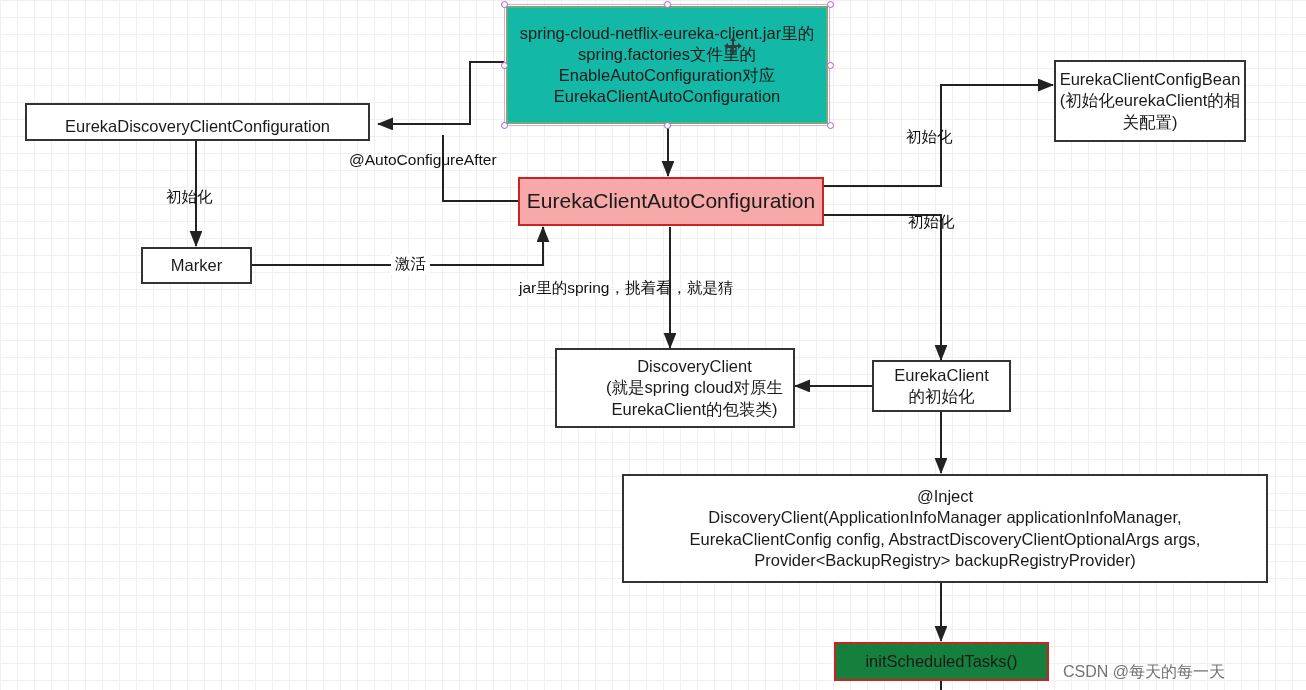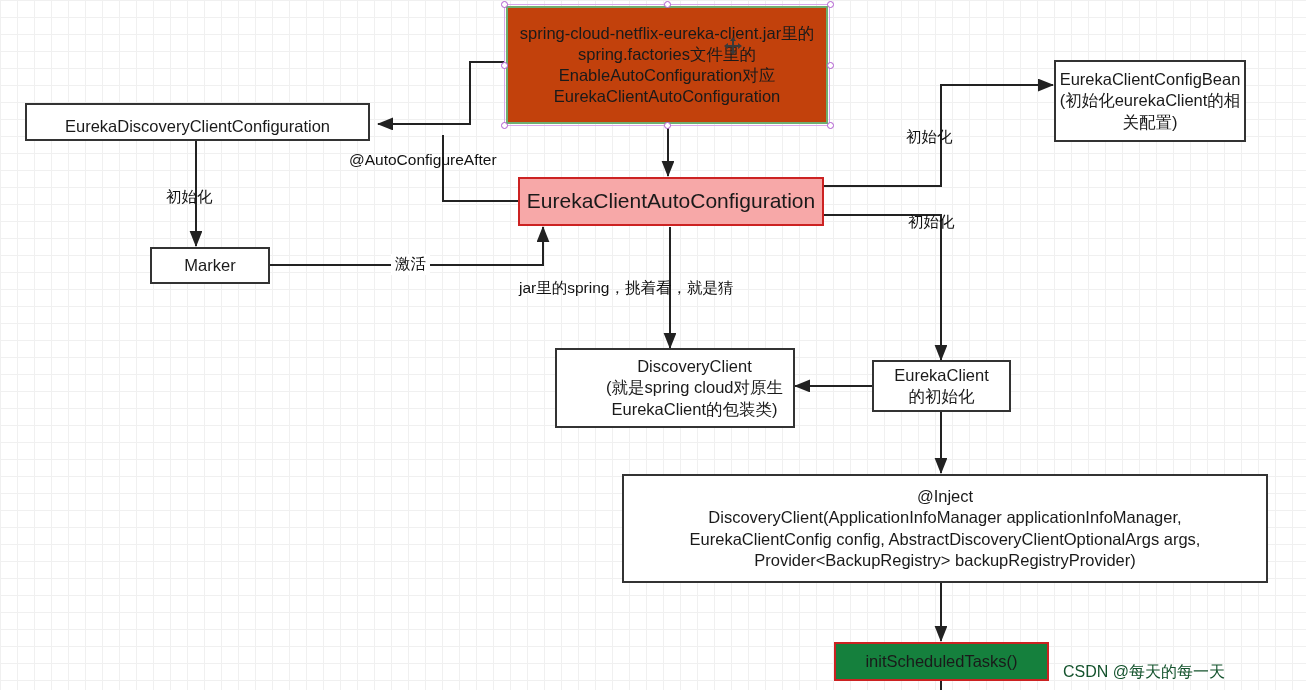--- a/index.html
+++ b/index.html
@@ -41,21 +41,21 @@
     align-items: center;
     justify-content: center;
     text-align: center;
     font-size: 16.5px;
     color: #1a1a1a;
     line-height: 1.28;
     padding: 2px 6px;
     white-space: pre-line;
   }
   .node.green {
-    background: #c2410c;
+    background: #14b8a6;
     border-color: #6fae6f;
   }
   .node.red {
     background: #f7a8a8;
     border-color: #cc2222;
   }
   .node.pink {
     background: #15803d;
     border-color: #cc2222;
   }
@@ -80,21 +80,21 @@
     pointer-events: none;
   }
   .move-cursor {
     position: absolute;
     width: 18px; height: 18px;
     color: #444;
   }
   .watermark {
     position: absolute;
     font-size: 16px;
-    color: #14532d;
+    color: #737373;
     white-space: nowrap;
   }
 </style>
 </head>
 <body>
 
 <div id="canvas">
 
   <div class="grid"></div>
 
@@ -155,21 +155,21 @@
 
   <div class="node" style="left:1054px; top:60px; width:192px; height:82px;">
     <span>EurekaClientConfigBean
 (初始化eurekaClient的相关配置)</span>
   </div>
 
   <div class="node red" style="left:518px; top:177px; width:306px; height:49px; font-size:21px;">
     <span>EurekaClientAutoConfiguration</span>
   </div>
 
-  <div class="node" style="left:150px; top:247px; width:120px; height:37px;">
+  <div class="node" style="left:141px; top:247px; width:111px; height:37px;">
     <span>Marker</span>
   </div>
 
   <div class="node" style="left:555px; top:348px; width:240px; height:80px;padding-left:45px;">
     <span>DiscoveryClient
 (就是spring cloud对原生EurekaClient的包装类)</span>
   </div>
 
   <div class="node" style="left:872px; top:360px; width:139px; height:52px;">
     <span>EurekaClient

